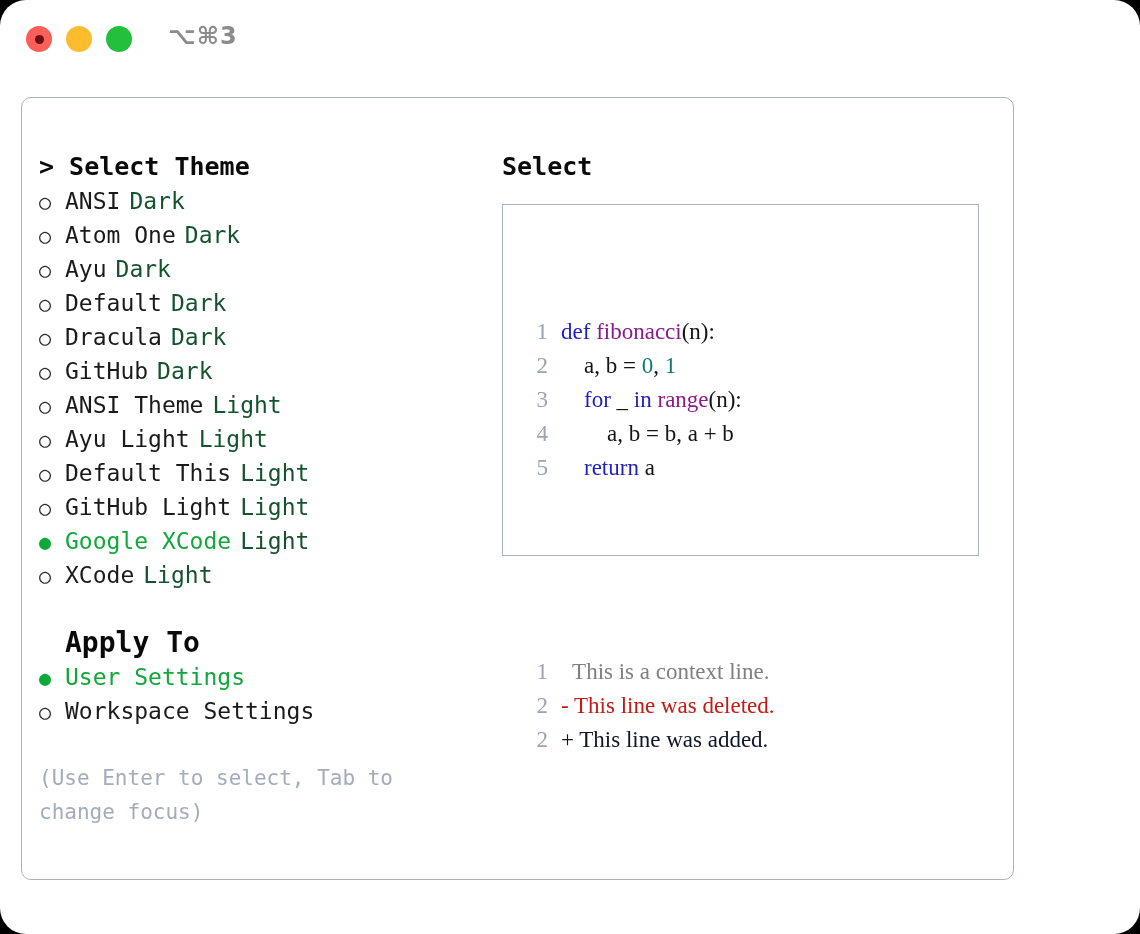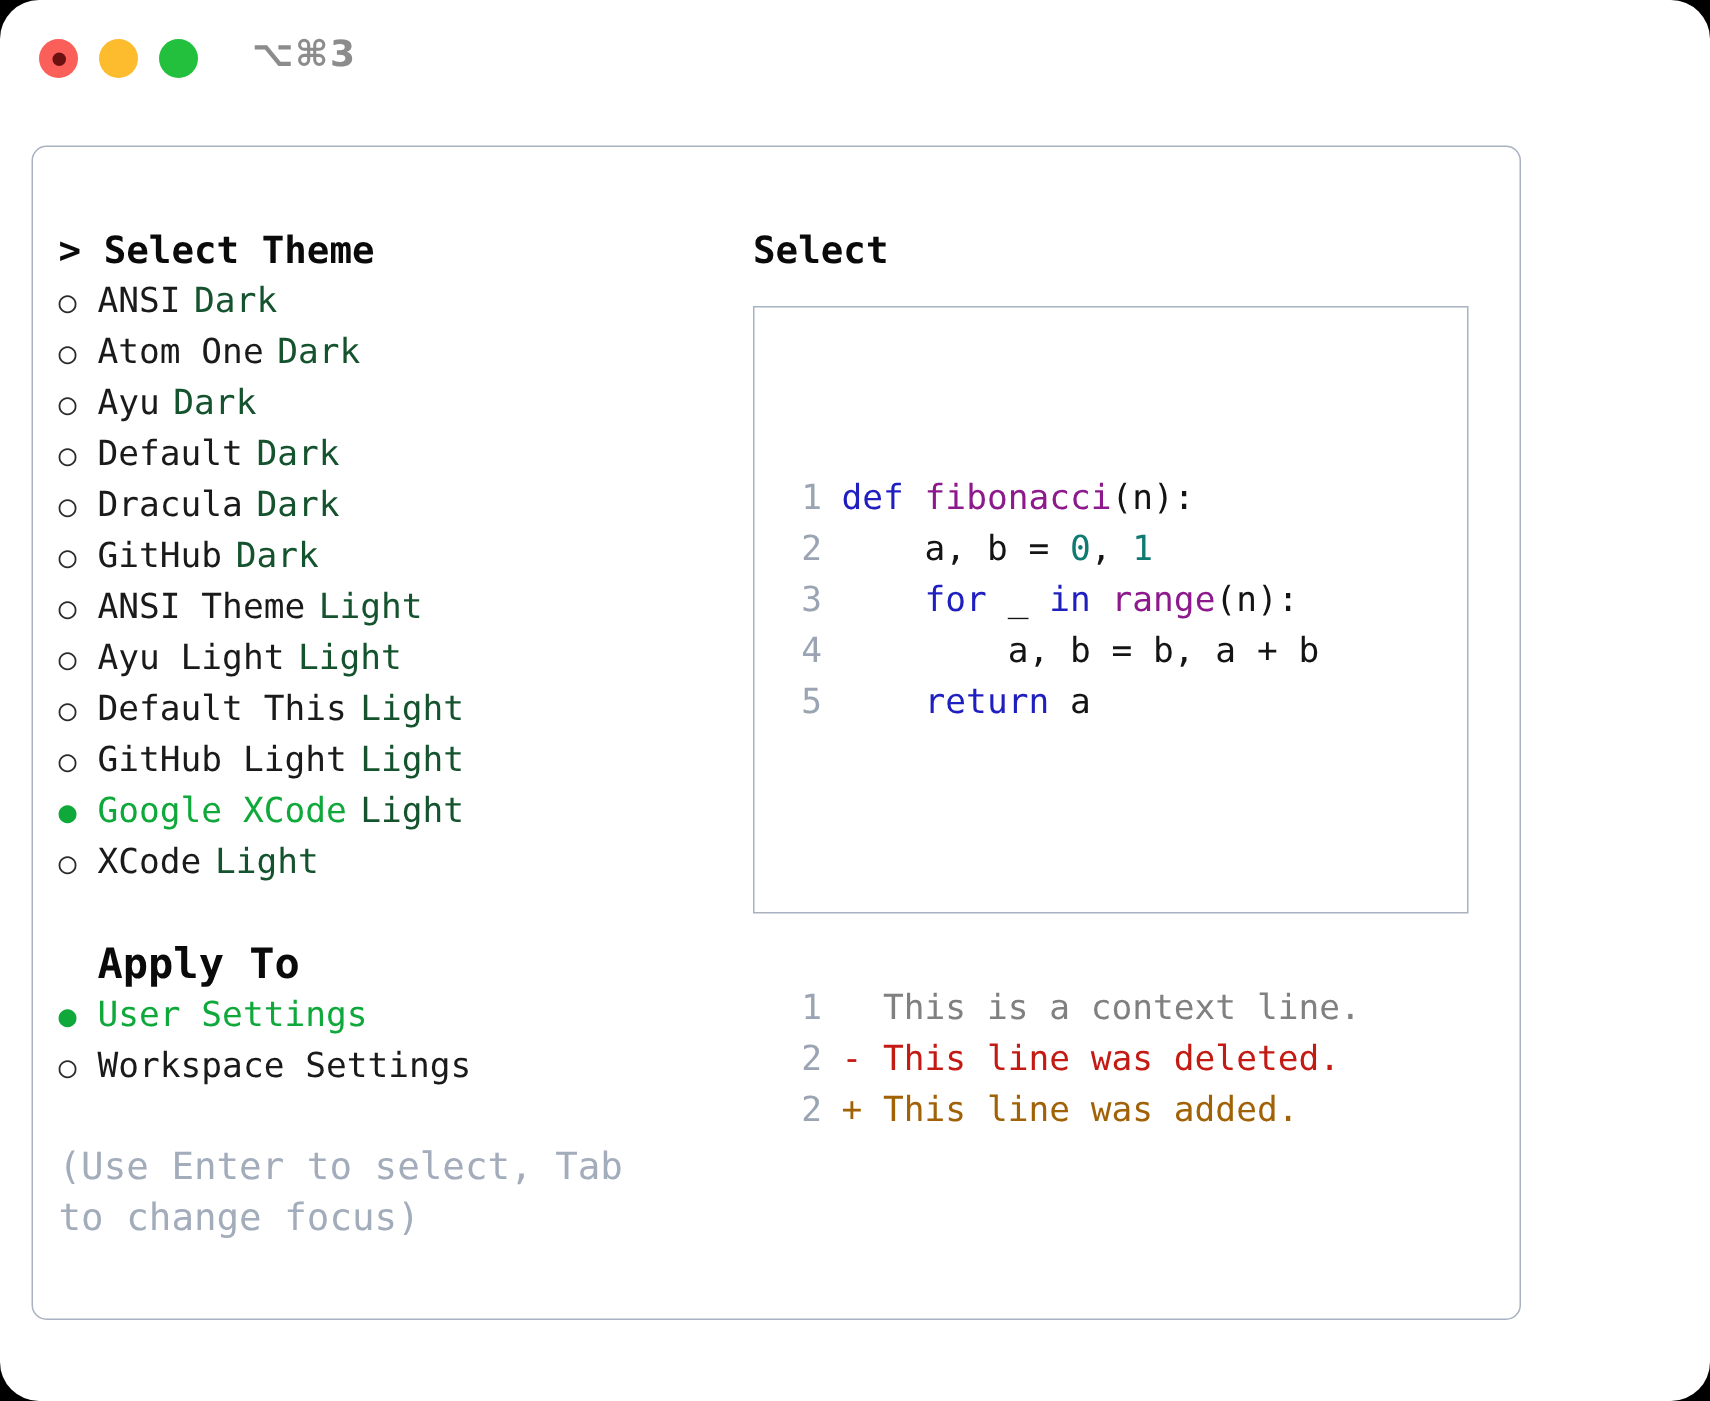--- a/index.html
+++ b/index.html
@@ -134,21 +134,21 @@
   .apply-title {
     font-size: 28px;
     font-weight: bold;
     color: #0a0a0a;
     line-height: 34px;
     padding-left: 26px;
     white-space: pre;
   }
   .hint {
     margin-top: 33px;
-    font-size: 25px;
+    font-size: 21px;
     line-height: 34px;
     color: #a3acbb;
     width: 410px;
     white-space: normal;
   }
 
   
   .right-col {
     position: absolute;
     left: 480px;
@@ -158,25 +158,26 @@
   .preview-title {
     font-size: 25px;
     font-weight: bold;
     color: #0a0a0a;
     line-height: 34px;
     white-space: pre;
   }
   .preview-box {
     margin-top: 20px;
     width: 477px;
-    height: 405px;
+    height: 352px;
     border: 1.6px solid #a8b2c1;
     box-sizing: border-box;
     background: #ffffff;
     position: relative;
+    font-family: Liberation Serif, serif;
   }
   .code {
     position: absolute;
     left: 17px;
     top: 42px;
     font-size: 23px;
     line-height: 34px;
     white-space: pre;
   }
   .code-line { display: block; height: 34px; white-space: pre; }
@@ -186,21 +187,21 @@
     text-align: right;
     color: #9aa4b2;
     margin-right: 13px;
   }
   .kw  { color: #1f1fbf; }
   .fn  { color: #8d1a8d; }
   .num { color: #0f7a72; }
   .pl  { color: #141414; }
   .ctx { color: #808080; }
   .del { color: #c41a14; }
-  .add { color: #a16207; }
+  .add { color: #0f172a; }
   .blank-line { height: 34px; display: block; }
 </style>
 </head>
 <body>
 
 <div class="window">
 
   <div class="titlebar">
     <div class="dots">
       <span class="dot dot-red"></span>

